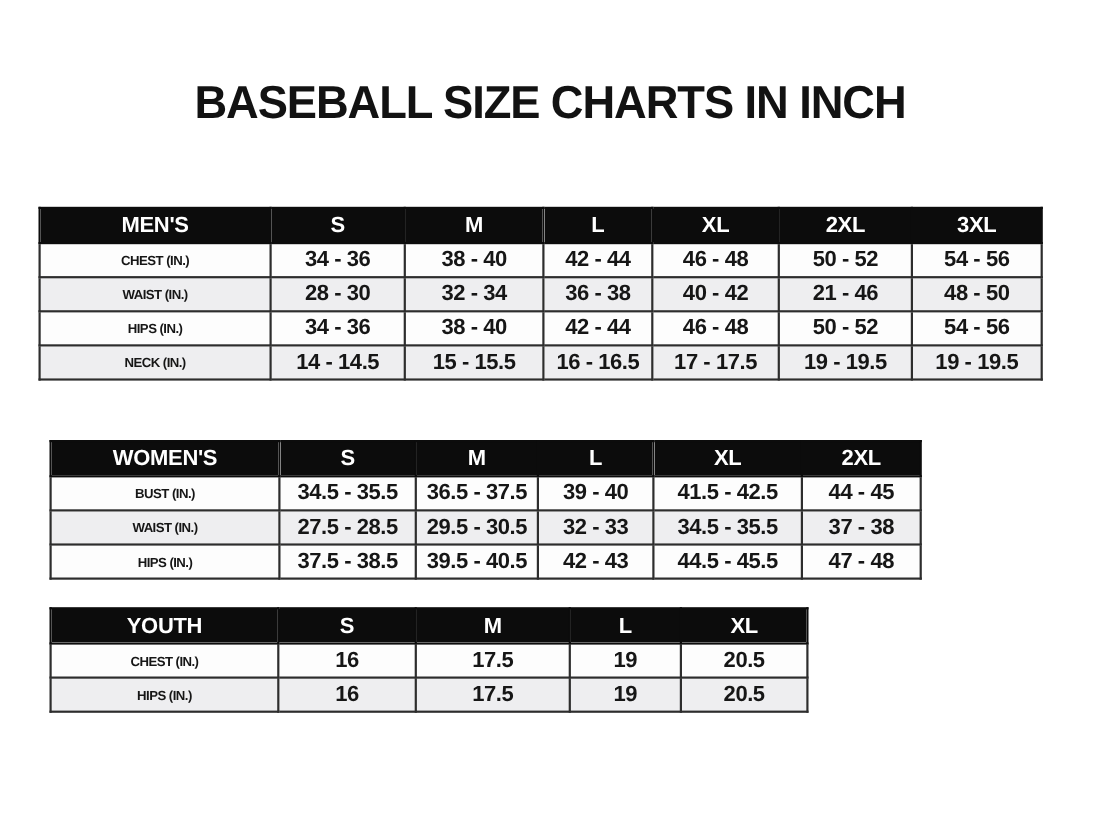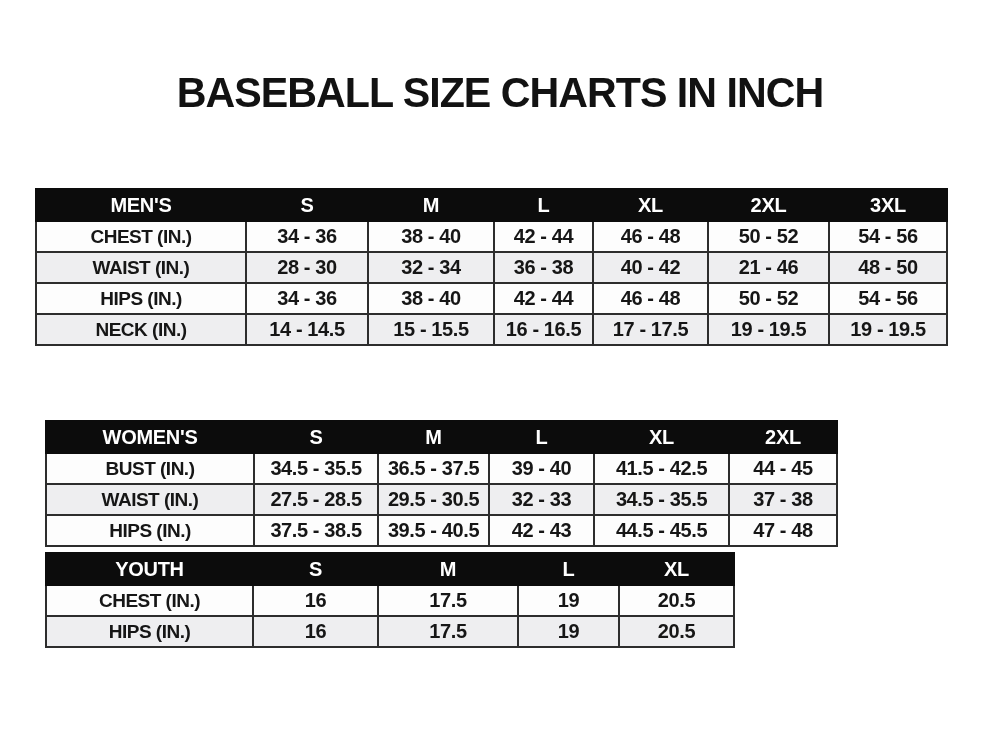--- a/index.html
+++ b/index.html
@@ -29,21 +29,21 @@
     color: #121212;
     transform: scaleX(0.98);
   }
   table.size-table {
     position: absolute;
     border-collapse: collapse;
     table-layout: fixed;
     background: #fdfdfd;
   }
   #table-mens   { left: 35px; top: 188px; width: 911px; }
-  #table-womens { left: 45px; top: 420px; width: 791px; }
+  #table-womens { left: 45px; top: 400px; width: 791px; }
   #table-youth  { left: 45px; top: 552px; width: 688px; border-radius: 30px; }
 
   .size-table th, .size-table td {
     border: 2px solid #2d2d2d;
     padding: 0 2px;
     text-align: center;
     vertical-align: middle;
     font-weight: bold;
     color: #161616;
     overflow: hidden;
@@ -54,21 +54,21 @@
     color: #ffffff;
     border-color: #0c0c0c;
     height: 30px;
     font-size: 20px;
     letter-spacing: -0.3px;
   }
   .size-table tbody tr { height: 31px; }
   .size-table tbody tr:nth-child(odd)  { background: #fdfdfd; }
   .size-table tbody tr:nth-child(even) { background: #eeeef0; }
   .size-table tbody th {
-    font-size: 19px;
+    font-size: 12px;
     letter-spacing: -0.5px;
     background: transparent;
   }
   .size-table tbody td {
     font-size: 20px;
     letter-spacing: -0.4px;
   }
 </style>
 </head>
 <body>

